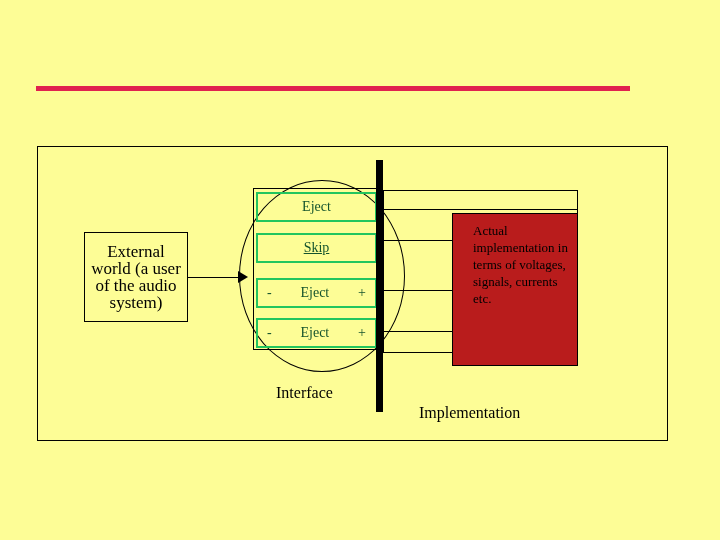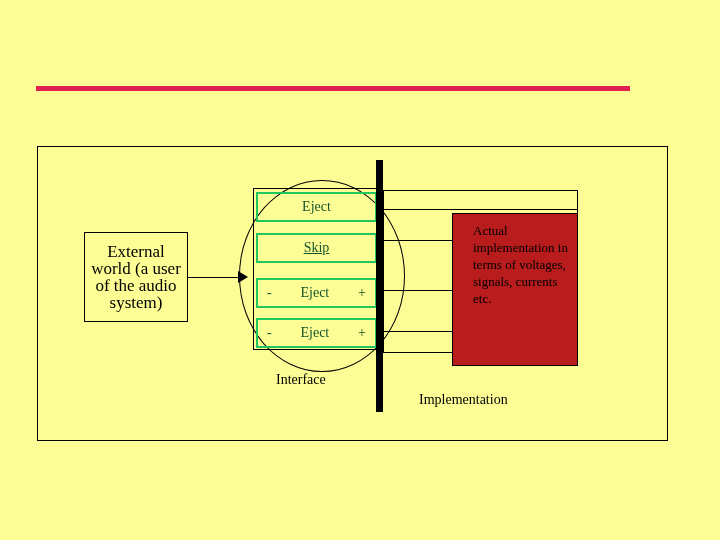--- a/index.html
+++ b/index.html
@@ -175,23 +175,24 @@
   }
   #impl-text-box .txt {
     font-size: 13px;
     line-height: 17px;
     color: #000000;
     text-align: left;
   }
   
   .caption {
     position: absolute;
-    font-size: 14px;
+    font-size: 16px;
     color: #000000;
     white-space: nowrap;
+    margin-top: 12px;
   }
   #caption-interface { left: 276px; top: 372px; }
   #caption-implementation { left: 419px; top: 392px; }
 </style>
 </head>
 <body>
 
 <div id="slide">
 
   <div id="title-rule"></div>

